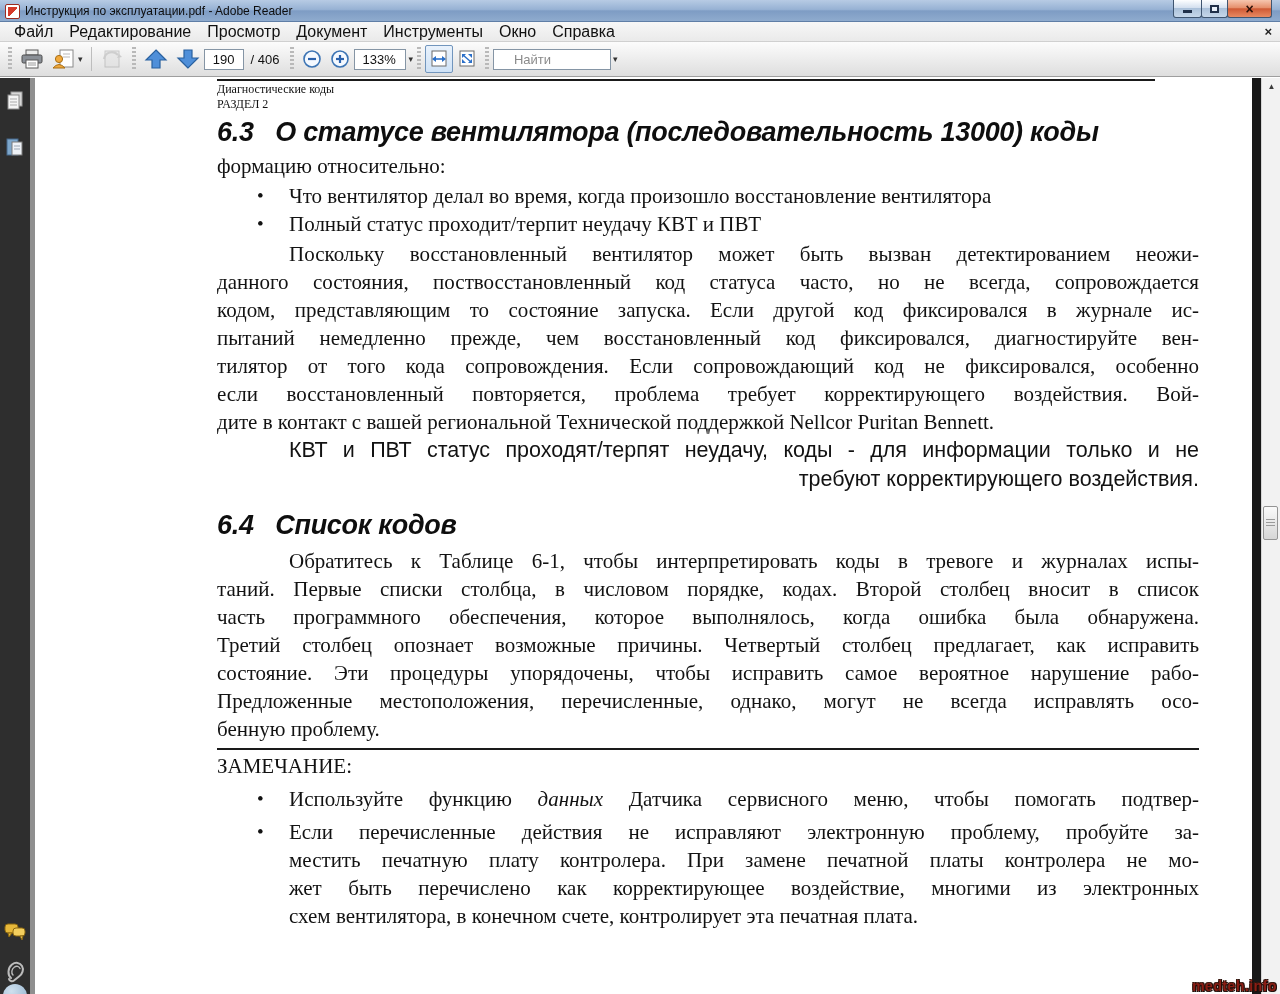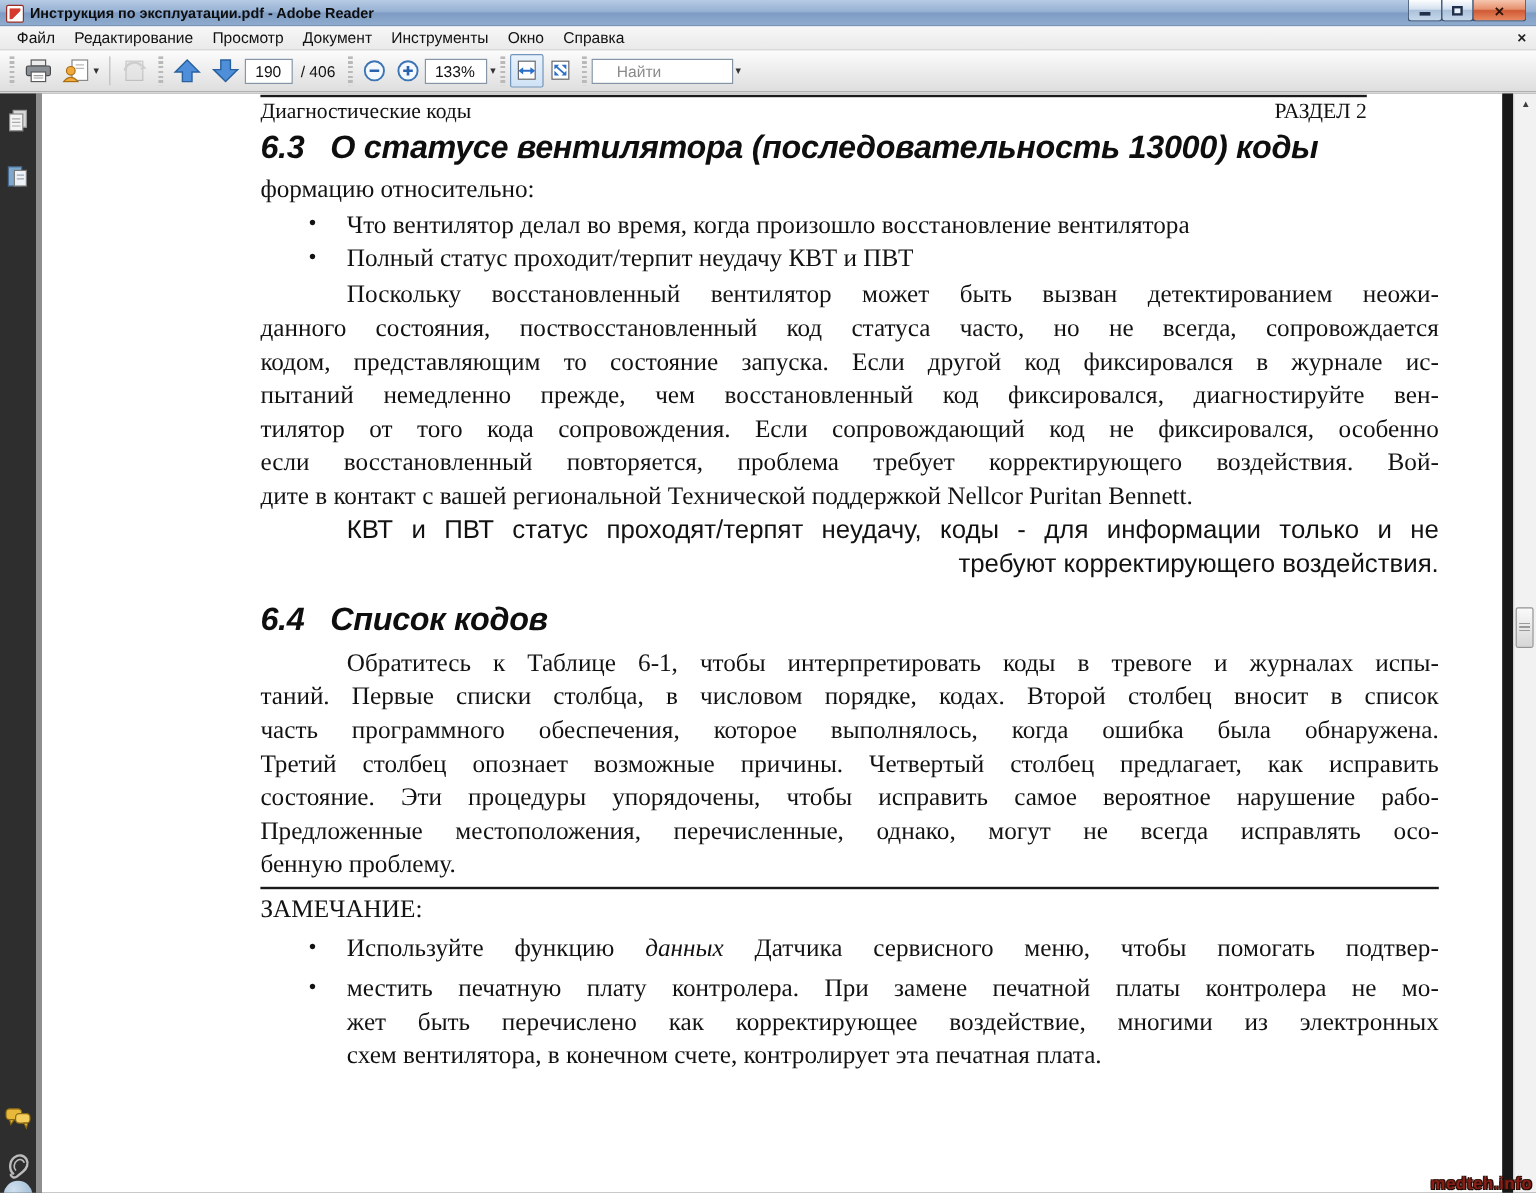--- a/index.html
+++ b/index.html
@@ -7,35 +7,35 @@
   .window { position: relative; width: 1280px; height: 994px; background: #fff; }
 
   
   .titlebar { position: relative; height: 22px;
     background: linear-gradient(#b7cbe4 0%, #97b2d4 45%, #7e9cc4 52%, #8fabce 100%);
     border-bottom: 1px solid #5f7ea6; }
   .title-left { display: flex; align-items: center; height: 22px; padding-left: 5px; gap: 5px; }
   .pdficon { width: 15px; height: 15px; background: #fff; border: 1px solid #9a2b20; border-radius: 2px; position: relative; }
   .pdficon::after { content: ""; position: absolute; left: 2px; top: 2px; right: 2px; bottom: 2px;
     background: linear-gradient(135deg, #d53a2a 60%, #fff 61%); }
-  .titletext { font-size: 12px; color: #0d0d0d; font-weight: bold; }
+  .titletext { font-size: 12px; color: #0d0d0d; }
   .winbtns { position: absolute; right: 8px; top: 0; display: flex; }
   .wbtn { height: 18px; border: 1px solid #3f5570; border-top: none; border-radius: 0 0 3px 3px;
     display: flex; align-items: center; justify-content: center; margin-left: -1px;
     background: linear-gradient(#fdfeff, #d4e0ef 45%, #abc1da 50%, #c6d7ea); }
   .wbtn-min { width: 29px; } .wbtn-max { width: 27px; }
   .wbtn-close { width: 45px; background: linear-gradient(#f6c6af, #e6906d 45%, #cf5a35 52%, #e98a62); }
   .glyph-min { width: 9px; height: 3px; background: #20304a; margin-top: 5px; }
   .glyph-max { width: 9px; height: 8px; border: 2px solid #20304a; background: #e8f0fa; }
   .glyph-close { font-size: 14px; font-weight: bold; color: #2d120a; line-height: 14px; }
 
   
   .menubar { position: relative; height: 20px; background: linear-gradient(#f7f7f7, #eaeaea);
     border-bottom: 1px solid #d0d0d0; display: flex; align-items: center; padding-left: 6px; }
-  .menu-item { font-size: 13px; color: #111; padding: 2px 8px; cursor: default; }
+  .menu-item { font-size: 16px; color: #111; padding: 2px 8px; cursor: default; }
   .menubar-close { position: absolute; right: 8px; top: 2px; font-size: 13px; font-weight: bold; color: #222; }
 
   
   .toolbar { height: 35px; background: linear-gradient(#fcfcfc, #dedede);
     border-bottom: 1px solid #9e9e9e; display: flex; align-items: center; padding: 0 4px; }
   .grip { width: 4px; height: 24px; margin: 0 4px;
     background: repeating-linear-gradient(#b9b9b9 0 2px, transparent 2px 4px); }
   .sep { width: 1px; height: 24px; background: #bdbdbd; margin: 0 4px; }
   .tbtn { height: 28px; display: flex; align-items: center; justify-content: center;
     padding: 0 3px; border: 1px solid transparent; border-radius: 2px; }
@@ -70,21 +70,21 @@
   .thumb { position: absolute; left: 1px; right: 2px; top: 428px; height: 34px;
     background: linear-gradient(#fafafa, #d6d6d6); border: 1px solid #949494; border-radius: 2px;
     display: flex; align-items: center; justify-content: center; }
   .thumb-grip { width: 9px; height: 8px;
     background: repeating-linear-gradient(#9a9a9a 0 1px, transparent 1px 3px); }
 
   
   .content { position: relative; height: 100%; padding: 1px 53px 0 182px;
     font-family: "Liberation Serif", serif; font-size: 21px; color: #121212; }
   .dochead { display: flex; justify-content: space-between; border-top: 2px solid #1a1a1a;
-    font-size: 18px; margin-right: 60px; padding-top: 1px; }
+    font-size: 12px; margin-right: 44px; padding-top: 1px; flex-direction: column; }
   h1.h63, h2.h64 { font-family: "Liberation Sans", sans-serif; font-weight: bold; font-style: italic;
     font-size: 27px; color: #0e0e0e; white-space: pre; letter-spacing: -0.3px; }
   h1.h63 { margin-top: 5px; }
   h2.h64 { margin-top: 16px; margin-bottom: 6px; }
   .line { line-height: 28px; }
   .j { text-align: justify; text-align-last: justify; }
   .indent { text-indent: 72px; }
   .para { margin-top: 4px; }
   .bullets { margin: 2px 0; }
   .bullet { display: flex; }
@@ -322,20 +322,21 @@
         <div class="bullet nb">
           <span class="dot">•</span>
           <div class="btext">
             <div class="line j"><span>Используйте функцию </span><span class="it">данных</span><span> Датчика сервисного меню, чтобы помогать подтвер-</span></div>
           </div>
         </div>
 
         <div class="bullet nb">
           <span class="dot">•</span>
           <div class="btext">
+            <div class="line j">Если перечисленные действия не исправляют электронную проблему, пробуйте за-</div>
             <div class="line j">местить печатную плату контролера. При замене печатной платы контролера не мо-</div>
             <div class="line j">жет быть перечислено как корректирующее воздействие, многими из электронных</div>
             <div class="line">схем вентилятора, в конечном счете, контролирует эта печатная плата.</div>
           </div>
         </div>
       </div>
     </div>
 
     <div class="darkgap"></div>
 

